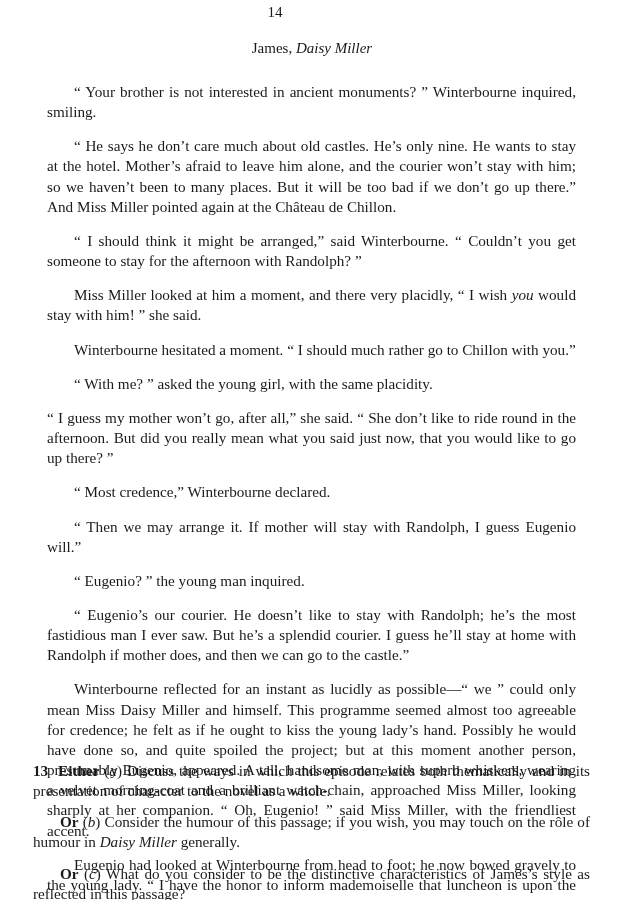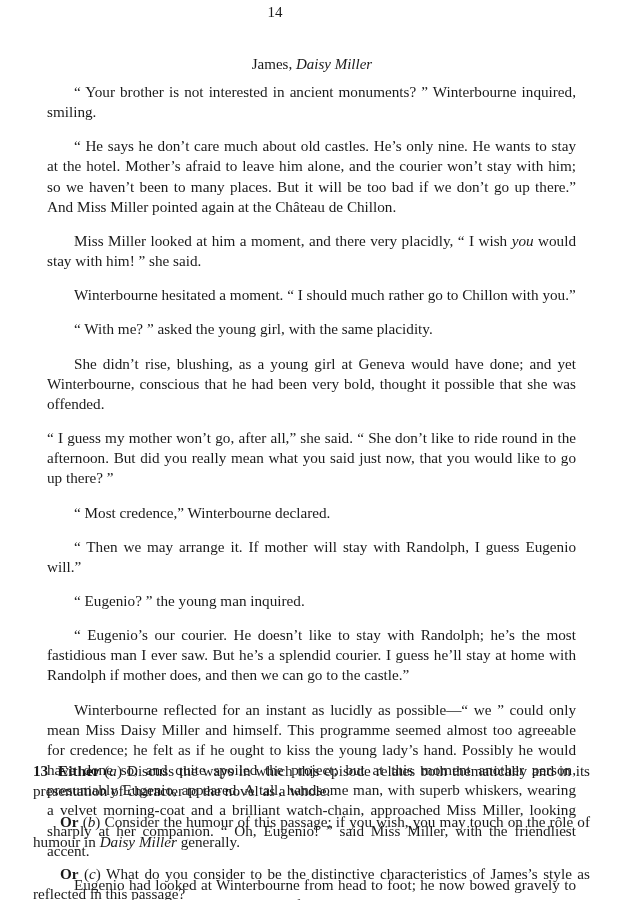--- a/index.html
+++ b/index.html
@@ -1,20 +1,20 @@
 <!DOCTYPE html>
 <html><head>
   <meta charset="utf-8">
   <style>
     html, body { margin: 0; padding: 0; background: #ffffff; }
     body { width: 624px; height: 900px; position: relative; overflow: hidden;
            font-family: "Liberation Serif", "DejaVu Serif", serif; color: #1a1a1a; }
     .page-number { position: absolute; top: 4px; left: 0; width: 550px; text-align: center;
                    font-size: 15px; }
-    .running-title { position: absolute; top: 56px; left: 0; width: 624px; text-align: center;
+    .running-title { position: absolute; top: 40px; left: 0; width: 624px; text-align: center;
                      font-size: 15px; }
     .body-text { position: absolute; top: 68px; left: 33px; width: 557px; font-size: 15.2px;
                  line-height: 20.15px; }
     .para { margin: 14px; text-align: justify; text-indent: 27px; }
     .para.noindent { text-indent: 0; }
     .questions { position: absolute; top: 761px; left: 33px; width: 557px; font-size: 15.2px;
                  line-height: 20.15px; }
     .q { margin: 0 0 11px 0; text-align: justify; }
     .q.sub { text-indent: 27px; }
     .bold { font-weight: bold; }
@@ -23,24 +23,24 @@
 </head>
 <body>
 
 <div class="page-number">14</div>
 
 <div class="running-title"><span>James, </span><span class="ital">Daisy Miller</span></div>
 
 <div class="body-text" id="passage">
     <p class="para"><span>“ Your brother is not interested in ancient monuments? ” Winterbourne inquired, smiling.</span></p>
     <p class="para"><span>“ He says he don’t care much about old castles.  He’s only nine.  He wants to stay at the hotel.  Mother’s afraid to leave him alone, and the courier won’t stay with him;  so we haven’t been to many places.  But it will be too bad if we don’t go up there.”  And Miss Miller pointed again at the Château de Chillon.</span></p>
+    <p class="para"><span>“ I should think it might be arranged,” said Winterbourne.  “ Couldn’t you get someone to stay for the afternoon with Randolph? ”</span></p>
     <p class="para"><span>Miss Miller looked at him a moment, and there very placidly, “ I wish </span><span class="ital">you</span><span> would stay with him! ” she said.</span></p>
     <p class="para"><span>Winterbourne hesitated a moment.  “ I should much rather go to Chillon with you.”</span></p>
     <p class="para"><span>“ With me? ” asked the young girl, with the same placidity.</span></p>
-    <p class="para"><span>She didn’t rise, blushing, as a young girl at Geneva would have done;  and yet Winterbourne, conscious that he had been very bold, thought it possible that she was offended.</span></p>
     <p class="para noindent"><span>“ I guess my mother won’t go, after all,” she said.  “ She don’t like to ride round in the afternoon.  But did you really mean what you said just now, that you would like to go up there? ”</span></p>
     <p class="para"><span>“ Most credence,” Winterbourne declared.</span></p>
     <p class="para"><span>“ Then we may arrange it.  If mother will stay with Randolph, I guess Eugenio will.”</span></p>
     <p class="para"><span>“ Eugenio? ” the young man inquired.</span></p>
     <p class="para"><span>“ Eugenio’s our courier.  He doesn’t like to stay with Randolph;  he’s the most fastidious man I ever saw.  But he’s a splendid courier.  I guess he’ll stay at home with Randolph if mother does, and then we can go to the castle.”</span></p>
     <p class="para"><span>Winterbourne reflected for an instant as lucidly as possible—“ we ” could only mean Miss Daisy Miller and himself.  This programme seemed almost too agreeable for credence;  he felt as if he ought to kiss the young lady’s hand.  Possibly he would have done so, and quite spoiled the project;  but at this moment another person, presumably Eugenio, appeared.  A tall, handsome man, with superb whiskers, wearing a velvet morning-coat and a brilliant watch-chain, approached Miss Miller, looking sharply at her companion.  “ Oh, Eugenio! ” said Miss Miller, with the friendliest accent.</span></p>
     <p class="para"><span>Eugenio had looked at Winterbourne from head to foot;  he now bowed gravely to the young lady.  “ I have the honor to inform mademoiselle that luncheon is upon the table.”</span></p>
     <p class="para"><span>Miss Miller slowly rose.  “ See here, Eugenio! ” she said, “ I’m going to that old castle, anyway.”</span></p>
     <p class="para"><span>Eugenio’s tone apparently threw, even to Miss Miller’s own apprehension, a slightly ironical light upon the young girl’s situation.  She turned to Winterbourne, blushing a little—a very little.  “ You won’t back out? ” she said.</span></p>
   </div>

